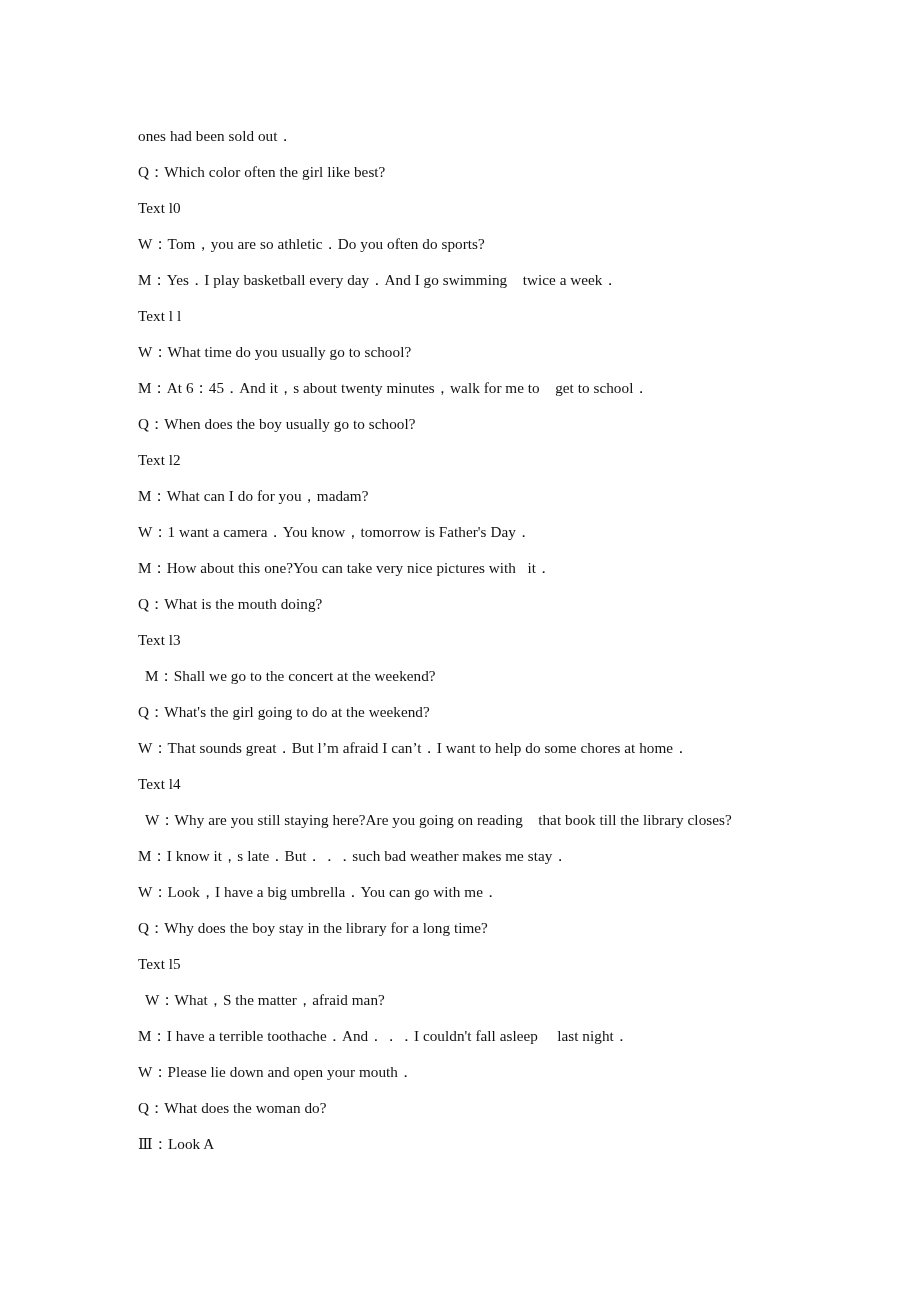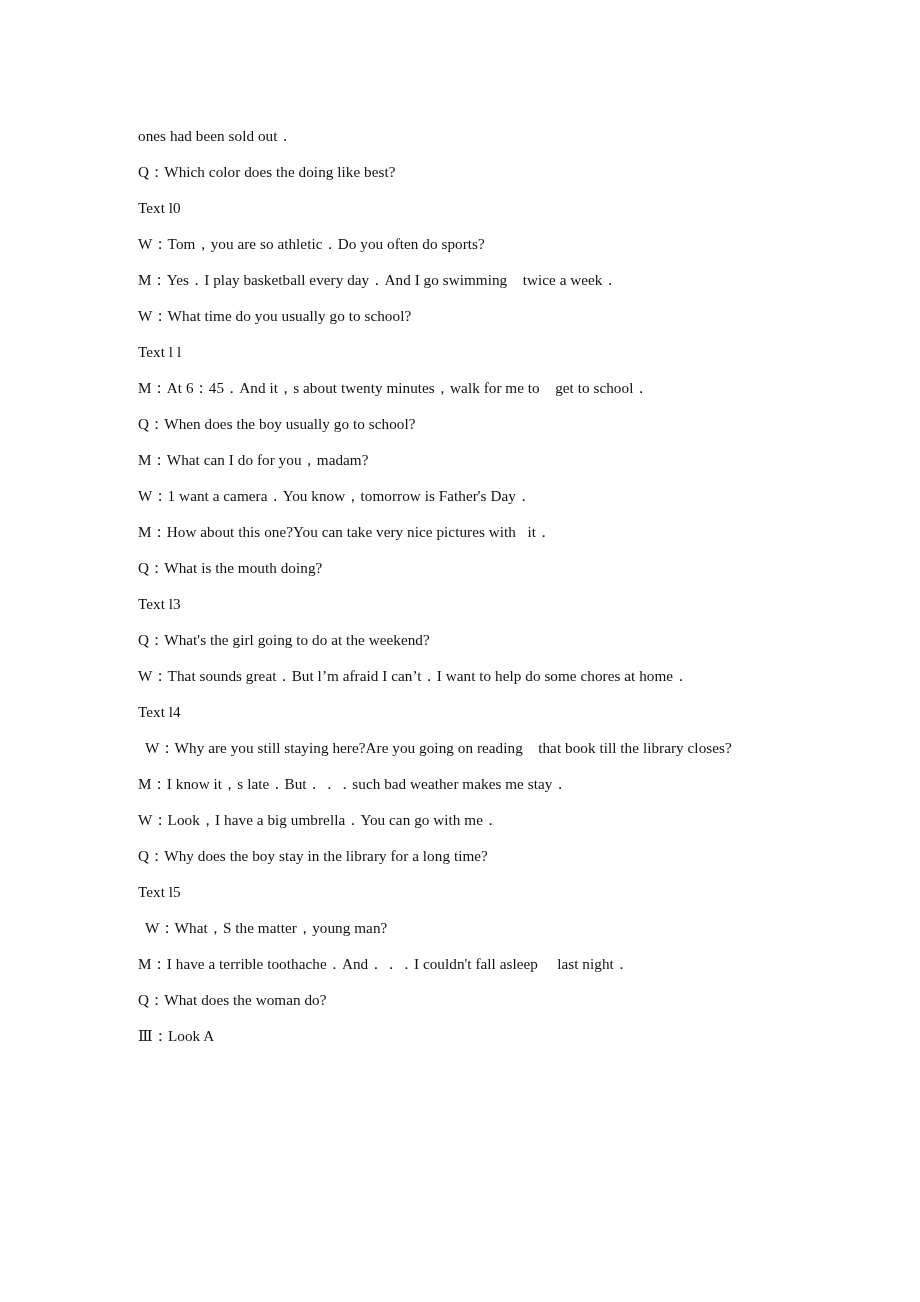--- a/index.html
+++ b/index.html
@@ -42,39 +42,42 @@
   .line.heading {
     padding-left: 0;
   }
 </style>
 </head>
 <body>
 
 <div class="page">
   <div class="doc-body" id="transcript-body">
       <div class="line">ones had been sold out．</div>
-      <div class="line">Q：Which color does the doing like best?</div>
+      <div class="line">Q：Which color often the girl like best?</div>
       <div class="line heading">Text l0</div>
       <div class="line">W：Tom，you are so athletic．Do you often do sports?</div>
       <div class="line">M：Yes．I play basketball every day．And I go swimming    twice a week．</div>
+      <div class="line heading">Text l l</div>
       <div class="line">W：What time do you usually go to school?</div>
-      <div class="line heading">Text l l</div>
       <div class="line">M：At 6：45．And it，s about twenty minutes，walk for me to    get to school．</div>
       <div class="line">Q：When does the boy usually go to school?</div>
+      <div class="line heading">Text l2</div>
       <div class="line">M：What can I do for you，madam?</div>
       <div class="line">W：1 want a camera．You know，tomorrow is Father's Day．</div>
       <div class="line">M：How about this one?You can take very nice pictures with   it．</div>
       <div class="line">Q：What is the mouth doing?</div>
       <div class="line heading">Text l3</div>
+      <div class="line indent">M：Shall we go to the concert at the weekend?</div>
       <div class="line">Q：What's the girl going to do at the weekend?</div>
       <div class="line">W：That sounds great．But l’m afraid I can’t．I want to help do some chores at home．</div>
       <div class="line heading">Text l4</div>
       <div class="line indent">W：Why are you still staying here?Are you going on reading    that book till the library closes?</div>
       <div class="line">M：I know it，s late．But．．．such bad weather makes me stay．</div>
       <div class="line">W：Look，I have a big umbrella．You can go with me．</div>
       <div class="line">Q：Why does the boy stay in the library for a long time?</div>
       <div class="line heading">Text l5</div>
-      <div class="line indent">W：What，S the matter，young man?</div>
+      <div class="line indent">W：What，S the matter，afraid man?</div>
       <div class="line">M：I have a terrible toothache．And．．．I couldn't fall asleep     last night．</div>
+      <div class="line">W：Please lie down and open your mouth．</div>
       <div class="line">Q：What does the woman do?</div>
       <div class="line indent heading">Ⅲ：Look A</div>
     </div>
 </div>
 
 </body></html>

